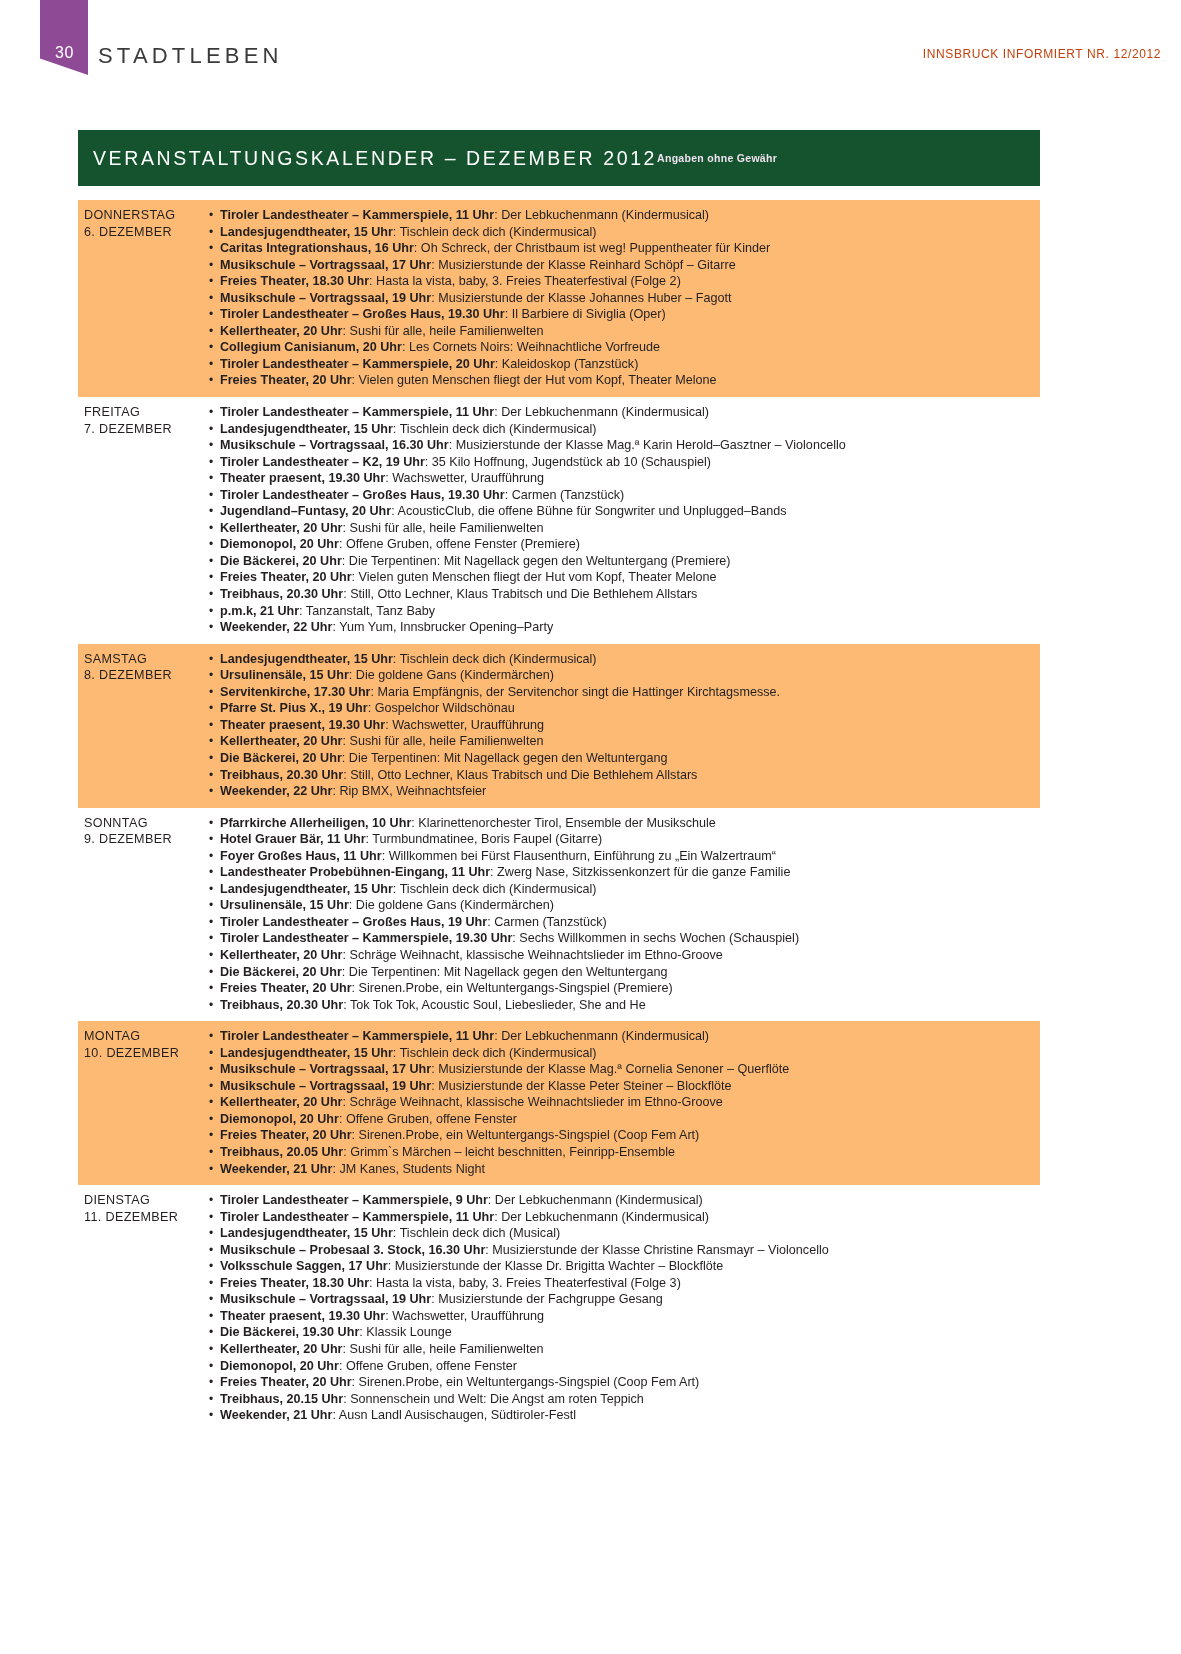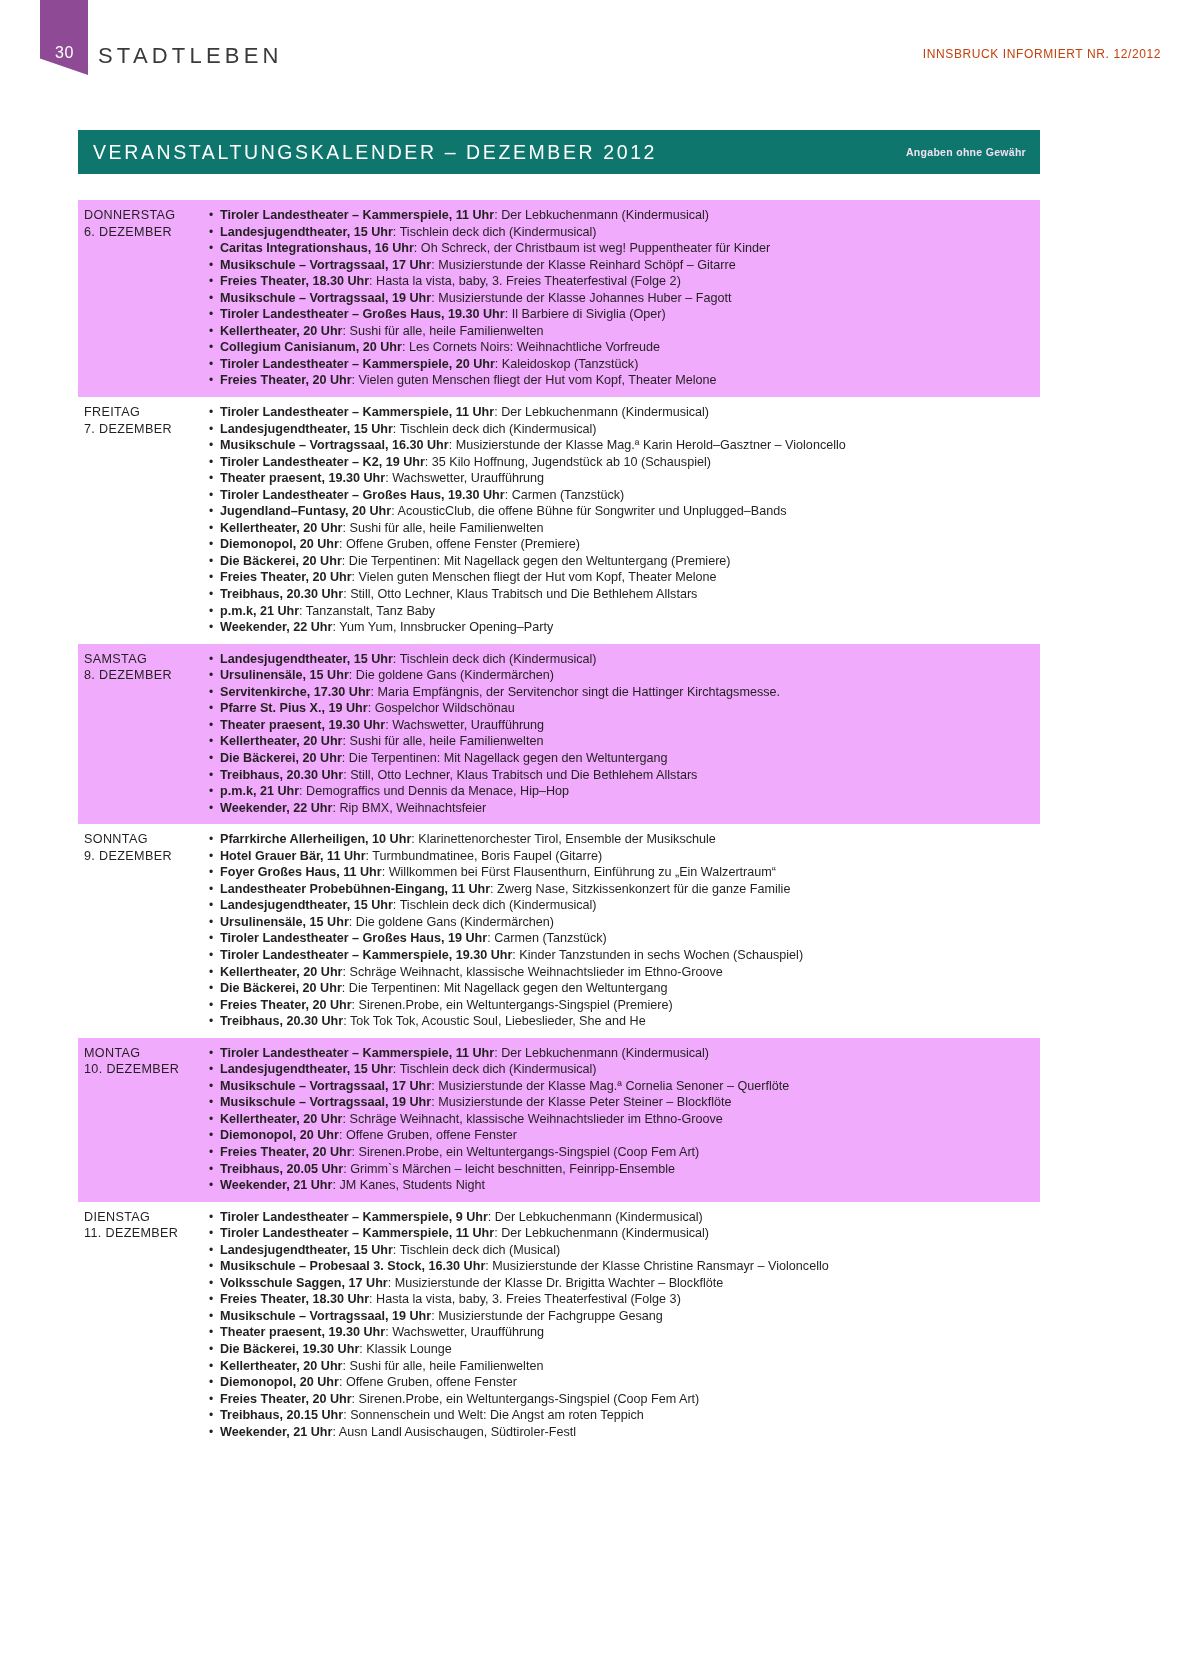--- a/index.html
+++ b/index.html
@@ -56,25 +56,25 @@
     letter-spacing: 0.6px;
     color: #c2410c;
   }
 
   
   .title-bar {
     position: absolute;
     left: 78px;
     top: 130px;
     width: 962px;
-    height: 44px;
-    background: #0f766e;
+    height: 56px;
+    background: #14532d;
     display: flex;
     align-items: center;
-    justify-content: space-between;
+    justify-content: flex-start;
   }
   .title-bar .cal-title {
     color: #ffffff;
     font-size: 19.5px;
     letter-spacing: 2.6px;
     padding-left: 15px;
   }
   .title-bar .cal-note {
     color: #f0e2f2;
     font-size: 10.5px;
@@ -89,21 +89,21 @@
     left: 78px;
     top: 200px;
     width: 962px;
   }
   .day-block {
     display: flex;
     align-items: flex-start;
     padding: 7px 0 8px 0;
   }
   .day-block.shaded {
-    background: #f0abfc;
+    background: #fdba74;
   }
   .day-label {
     width: 125px;
     flex: 0 0 125px;
     padding-left: 6px;
     font-size: 12.6px;
     line-height: 16.6px;
     letter-spacing: 0.35px;
     color: #231f20;
   }
@@ -197,38 +197,37 @@
       </div>
       <div class="events">
         <div class="event"><b>Landesjugendtheater, 15 Uhr</b><span>: Tischlein deck dich (Kindermusical)</span></div>
         <div class="event"><b>Ursulinensäle, 15 Uhr</b><span>: Die goldene Gans (Kindermärchen)</span></div>
         <div class="event"><b>Servitenkirche, 17.30 Uhr</b><span>: Maria Empfängnis, der Servitenchor singt die Hattinger Kirchtagsmesse.</span></div>
         <div class="event"><b>Pfarre St. Pius X., 19 Uhr</b><span>: Gospelchor Wildschönau</span></div>
         <div class="event"><b>Theater praesent, 19.30 Uhr</b><span>: Wachswetter, Uraufführung</span></div>
         <div class="event"><b>Kellertheater, 20 Uhr</b><span>: Sushi für alle, heile Familienwelten</span></div>
         <div class="event"><b>Die Bäckerei, 20 Uhr</b><span>: Die Terpentinen: Mit Nagellack gegen den Weltuntergang</span></div>
         <div class="event"><b>Treibhaus, 20.30 Uhr</b><span>: Still, Otto Lechner, Klaus Trabitsch und Die Bethlehem Allstars</span></div>
-        <div class="event"><b>p.m.k, 21 Uhr</b><span>: Demograffics und Dennis da Menace, Hip–Hop</span></div>
         <div class="event"><b>Weekender, 22 Uhr</b><span>: Rip BMX, Weihnachtsfeier</span></div>
       </div>
     </div>
     <div class="day-block">
       <div class="day-label">
         <span class="dl-line">SONNTAG</span>
         <span class="dl-line">9. DEZEMBER</span>
       </div>
       <div class="events">
         <div class="event"><b>Pfarrkirche Allerheiligen, 10 Uhr</b><span>: Klarinettenorchester Tirol, Ensemble der Musikschule</span></div>
         <div class="event"><b>Hotel Grauer Bär, 11 Uhr</b><span>: Turmbundmatinee, Boris Faupel (Gitarre)</span></div>
         <div class="event"><b>Foyer Großes Haus, 11 Uhr</b><span>: Willkommen bei Fürst Flausenthurn, Einführung zu „Ein Walzertraum“</span></div>
         <div class="event"><b>Landestheater Probebühnen-Eingang, 11 Uhr</b><span>: Zwerg Nase, Sitzkissenkonzert für die ganze Familie</span></div>
         <div class="event"><b>Landesjugendtheater, 15 Uhr</b><span>: Tischlein deck dich (Kindermusical)</span></div>
         <div class="event"><b>Ursulinensäle, 15 Uhr</b><span>: Die goldene Gans (Kindermärchen)</span></div>
         <div class="event"><b>Tiroler Landestheater – Großes Haus, 19 Uhr</b><span>: Carmen (Tanzstück)</span></div>
-        <div class="event"><b>Tiroler Landestheater – Kammerspiele, 19.30 Uhr</b><span>: Kinder Tanzstunden in sechs Wochen (Schauspiel)</span></div>
+        <div class="event"><b>Tiroler Landestheater – Kammerspiele, 19.30 Uhr</b><span>: Sechs Willkommen in sechs Wochen (Schauspiel)</span></div>
         <div class="event"><b>Kellertheater, 20 Uhr</b><span>: Schräge Weihnacht, klassische Weihnachtslieder im Ethno-Groove</span></div>
         <div class="event"><b>Die Bäckerei, 20 Uhr</b><span>: Die Terpentinen: Mit Nagellack gegen den Weltuntergang</span></div>
         <div class="event"><b>Freies Theater, 20 Uhr</b><span>: Sirenen.Probe, ein Weltuntergangs-Singspiel (Premiere)</span></div>
         <div class="event"><b>Treibhaus, 20.30 Uhr</b><span>: Tok Tok Tok, Acoustic Soul, Liebeslieder, She and He</span></div>
       </div>
     </div>
     <div class="day-block shaded">
       <div class="day-label">
         <span class="dl-line">MONTAG</span>
         <span class="dl-line">10. DEZEMBER</span>

